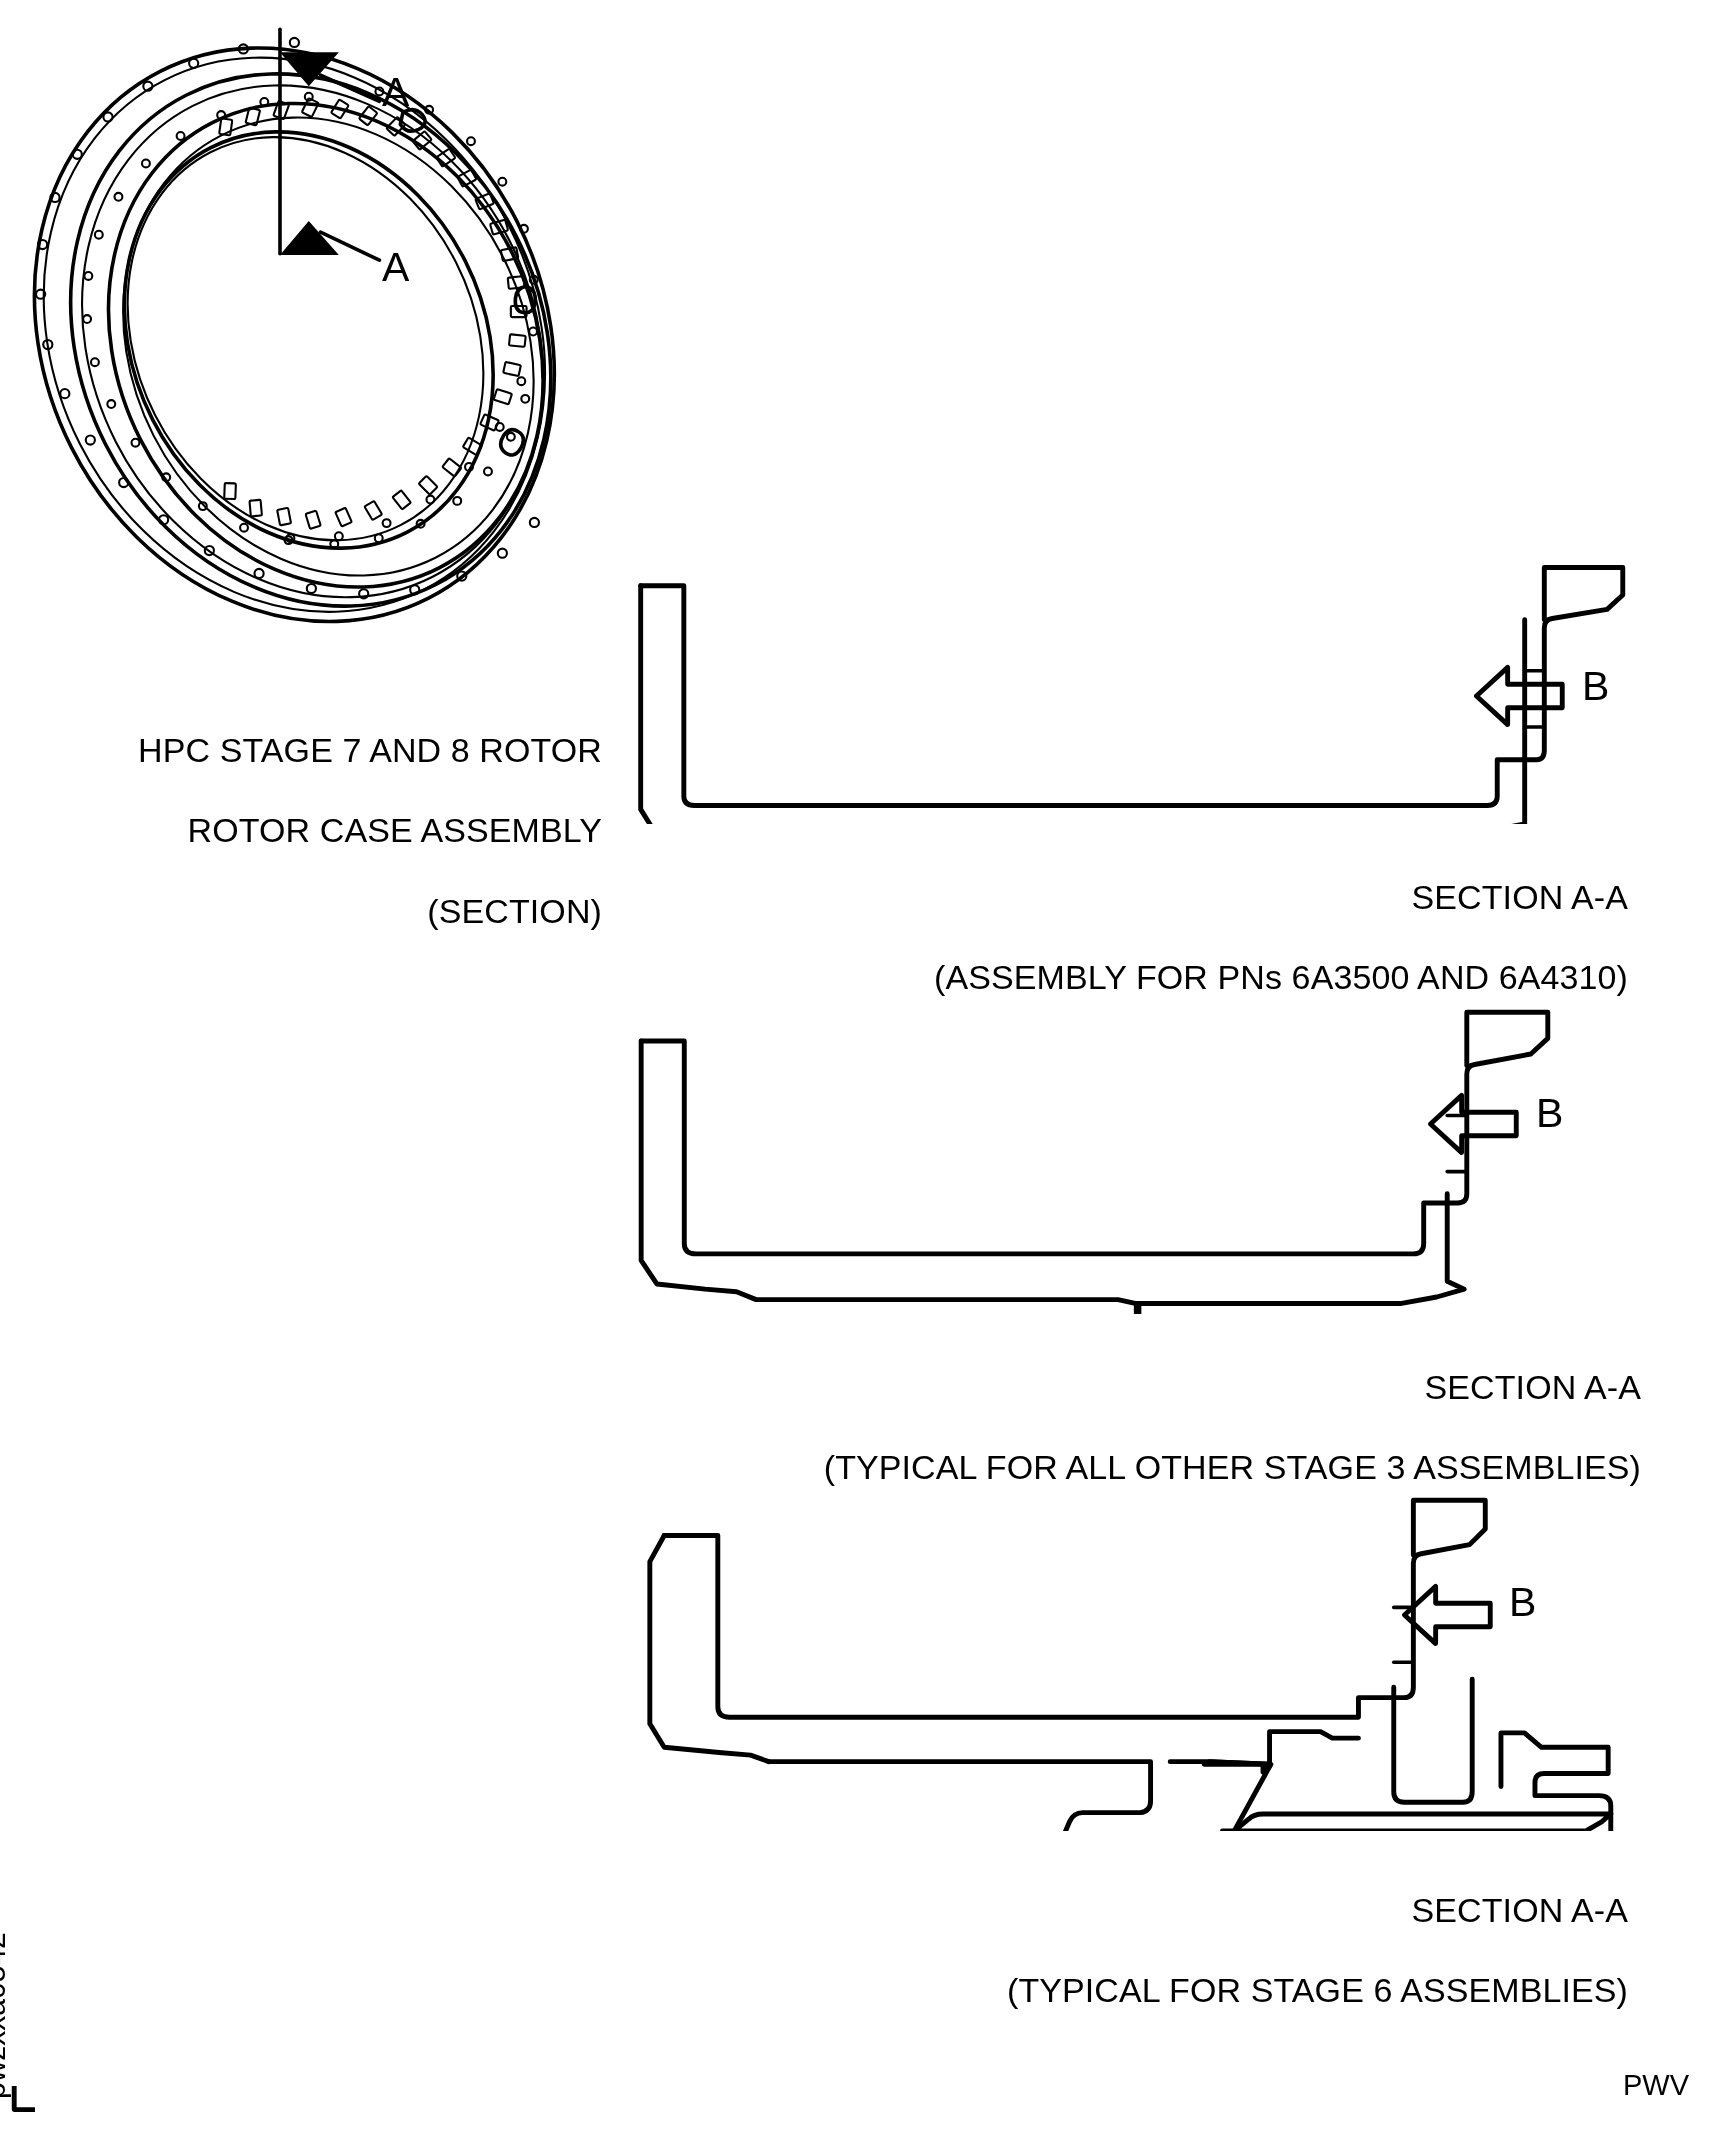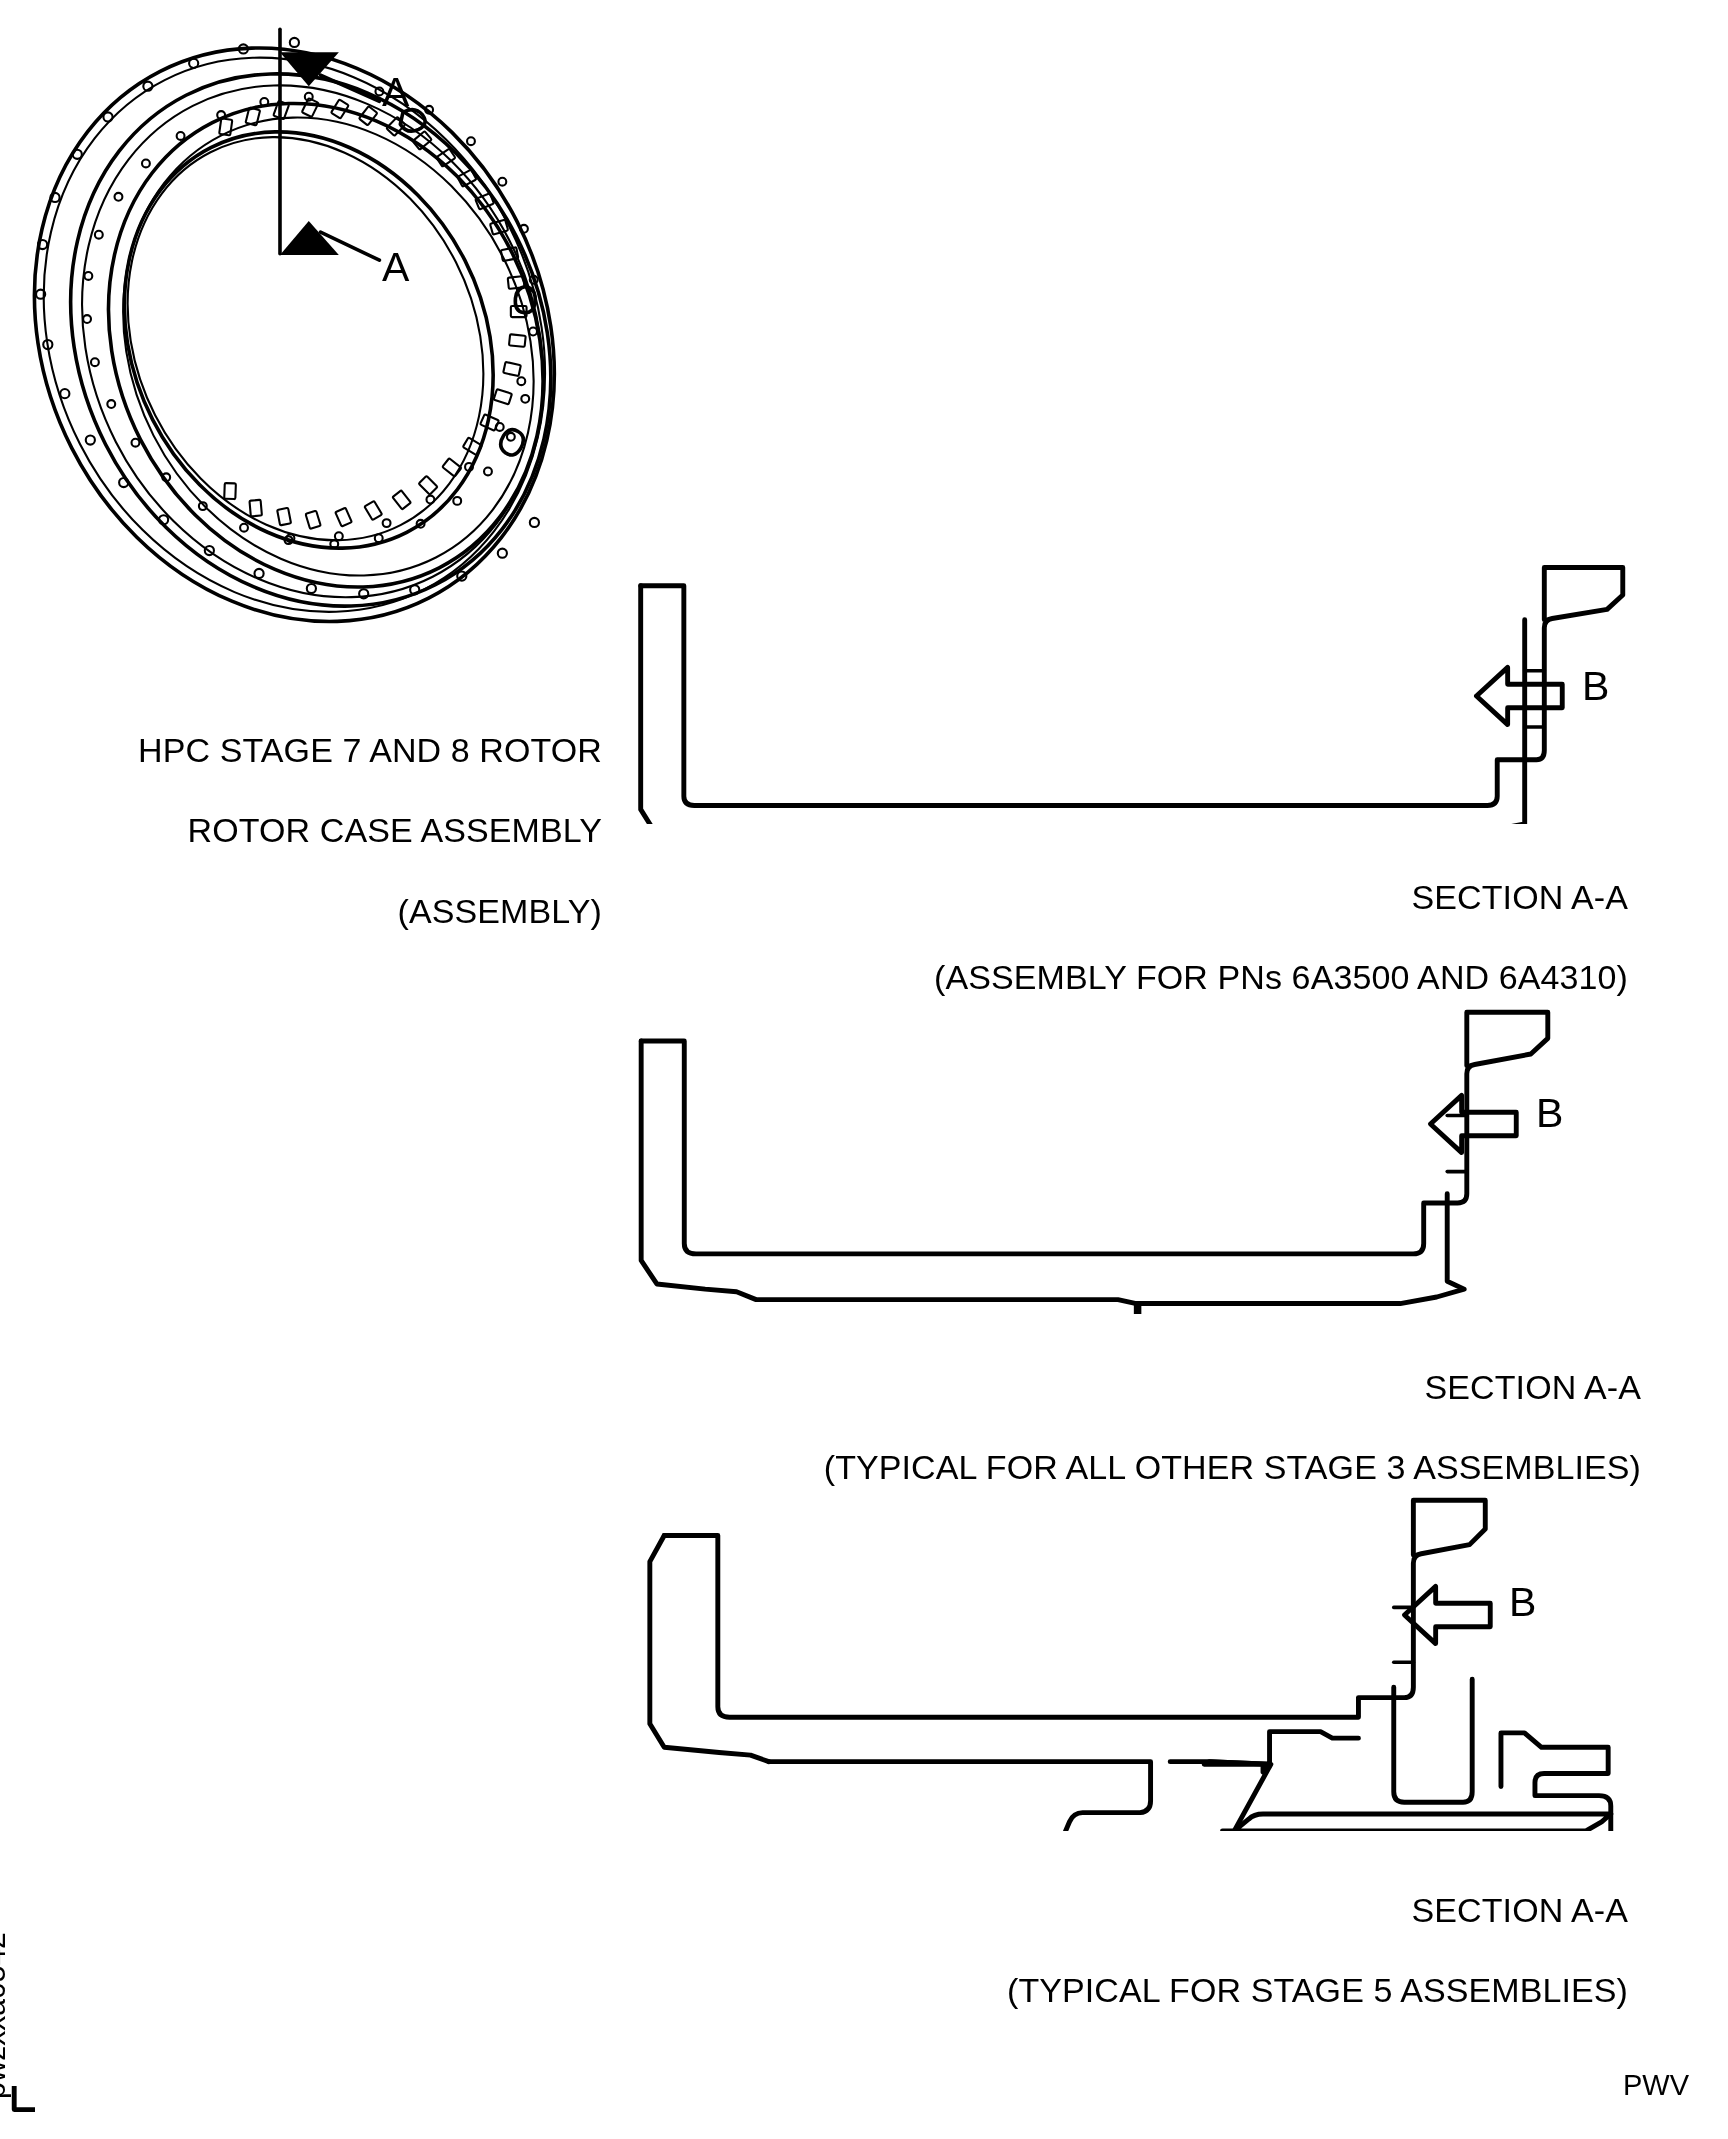--- a/index.html
+++ b/index.html
@@ -269,21 +269,21 @@
       </g>
     </svg>
   </div>
 
   <div class="marker-label" style="left:382px; top:72px;">A</div>
   <div class="marker-label" style="left:382px; top:247px;">A</div>
 
   <div class="caption" style="left:0px; top:690px; width:602px;">
     <span class="caption-line">HPC STAGE 7 AND 8 ROTOR</span>
     <span class="caption-line">ROTOR CASE ASSEMBLY</span>
-    <span class="caption-line">(ASSEMBLY)</span>
+    <span class="caption-line">(SECTION)</span>
   </div>
 
   <div class="sec-layer" style="left:608px; top:549px;">
     <svg width="1020" height="275" viewBox="0 0 1560 420">
 
       <path class="stroke-heavy" d="
         M 50 56
         L 116 56
         L 116 378
         Q 116 392 132 392
@@ -502,21 +502,21 @@
 
   <div class="mark-layer" style="left:1399px; top:1576px;">
     <svg width="98" height="78" viewBox="0 0 150 120">
       <polygon class="stroke-heavy" points="8,60 56,16 56,42 140,42 140,78 56,78 56,104"></polygon>
     </svg>
   </div>
   <div class="marker-label" style="left:1509px; top:1582px;">B</div>
 
   <div class="caption" style="left:608px; top:1850px; width:1020px;">
     <span class="caption-line">SECTION A-A</span>
-    <span class="caption-line">(TYPICAL FOR STAGE 5 ASSEMBLIES)</span>
+    <span class="caption-line">(TYPICAL FOR STAGE 6 ASSEMBLIES)</span>
   </div>
 
   <div style="position:absolute; left:9.2px; bottom:25px; width:26px; height:29px;">
     <svg width="26" height="29" viewBox="0 0 40 44">
       <path class="stroke-heavy" d="M 8 0 L 8 36 L 40 36"></path>
     </svg>
   </div>
   <div class="corner-id" id="figure-id-vertical">pwzxxa0542</div>
 
   <div class="corner-id" id="sheet-code">PWV</div>

